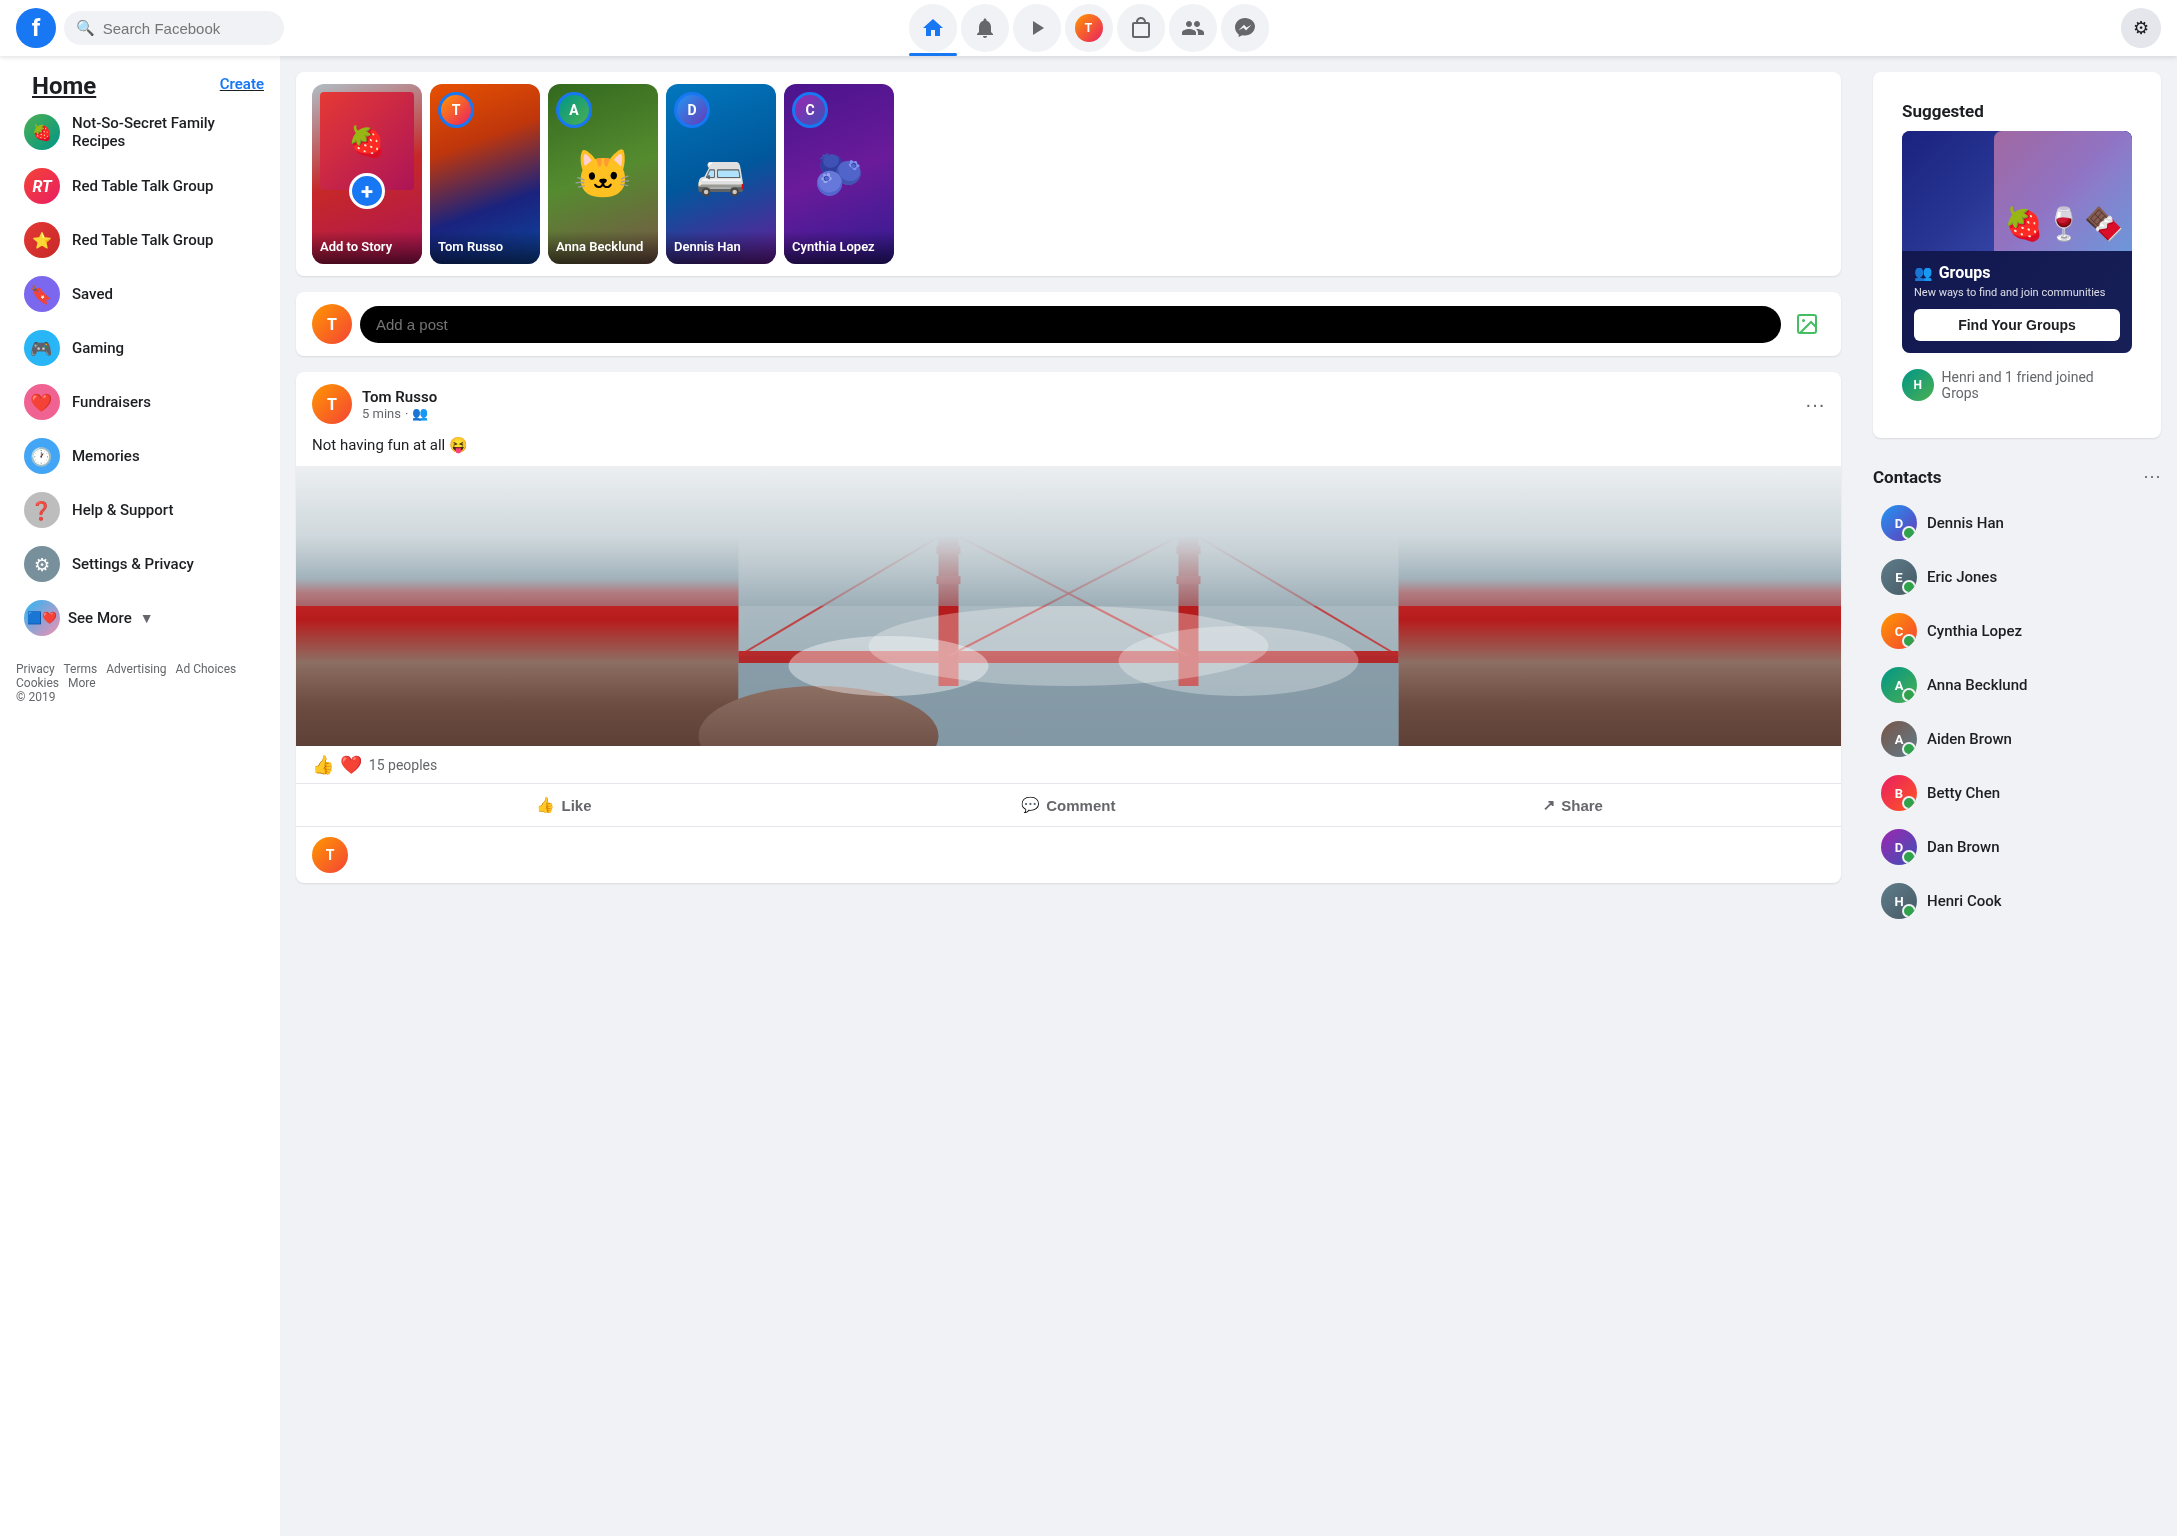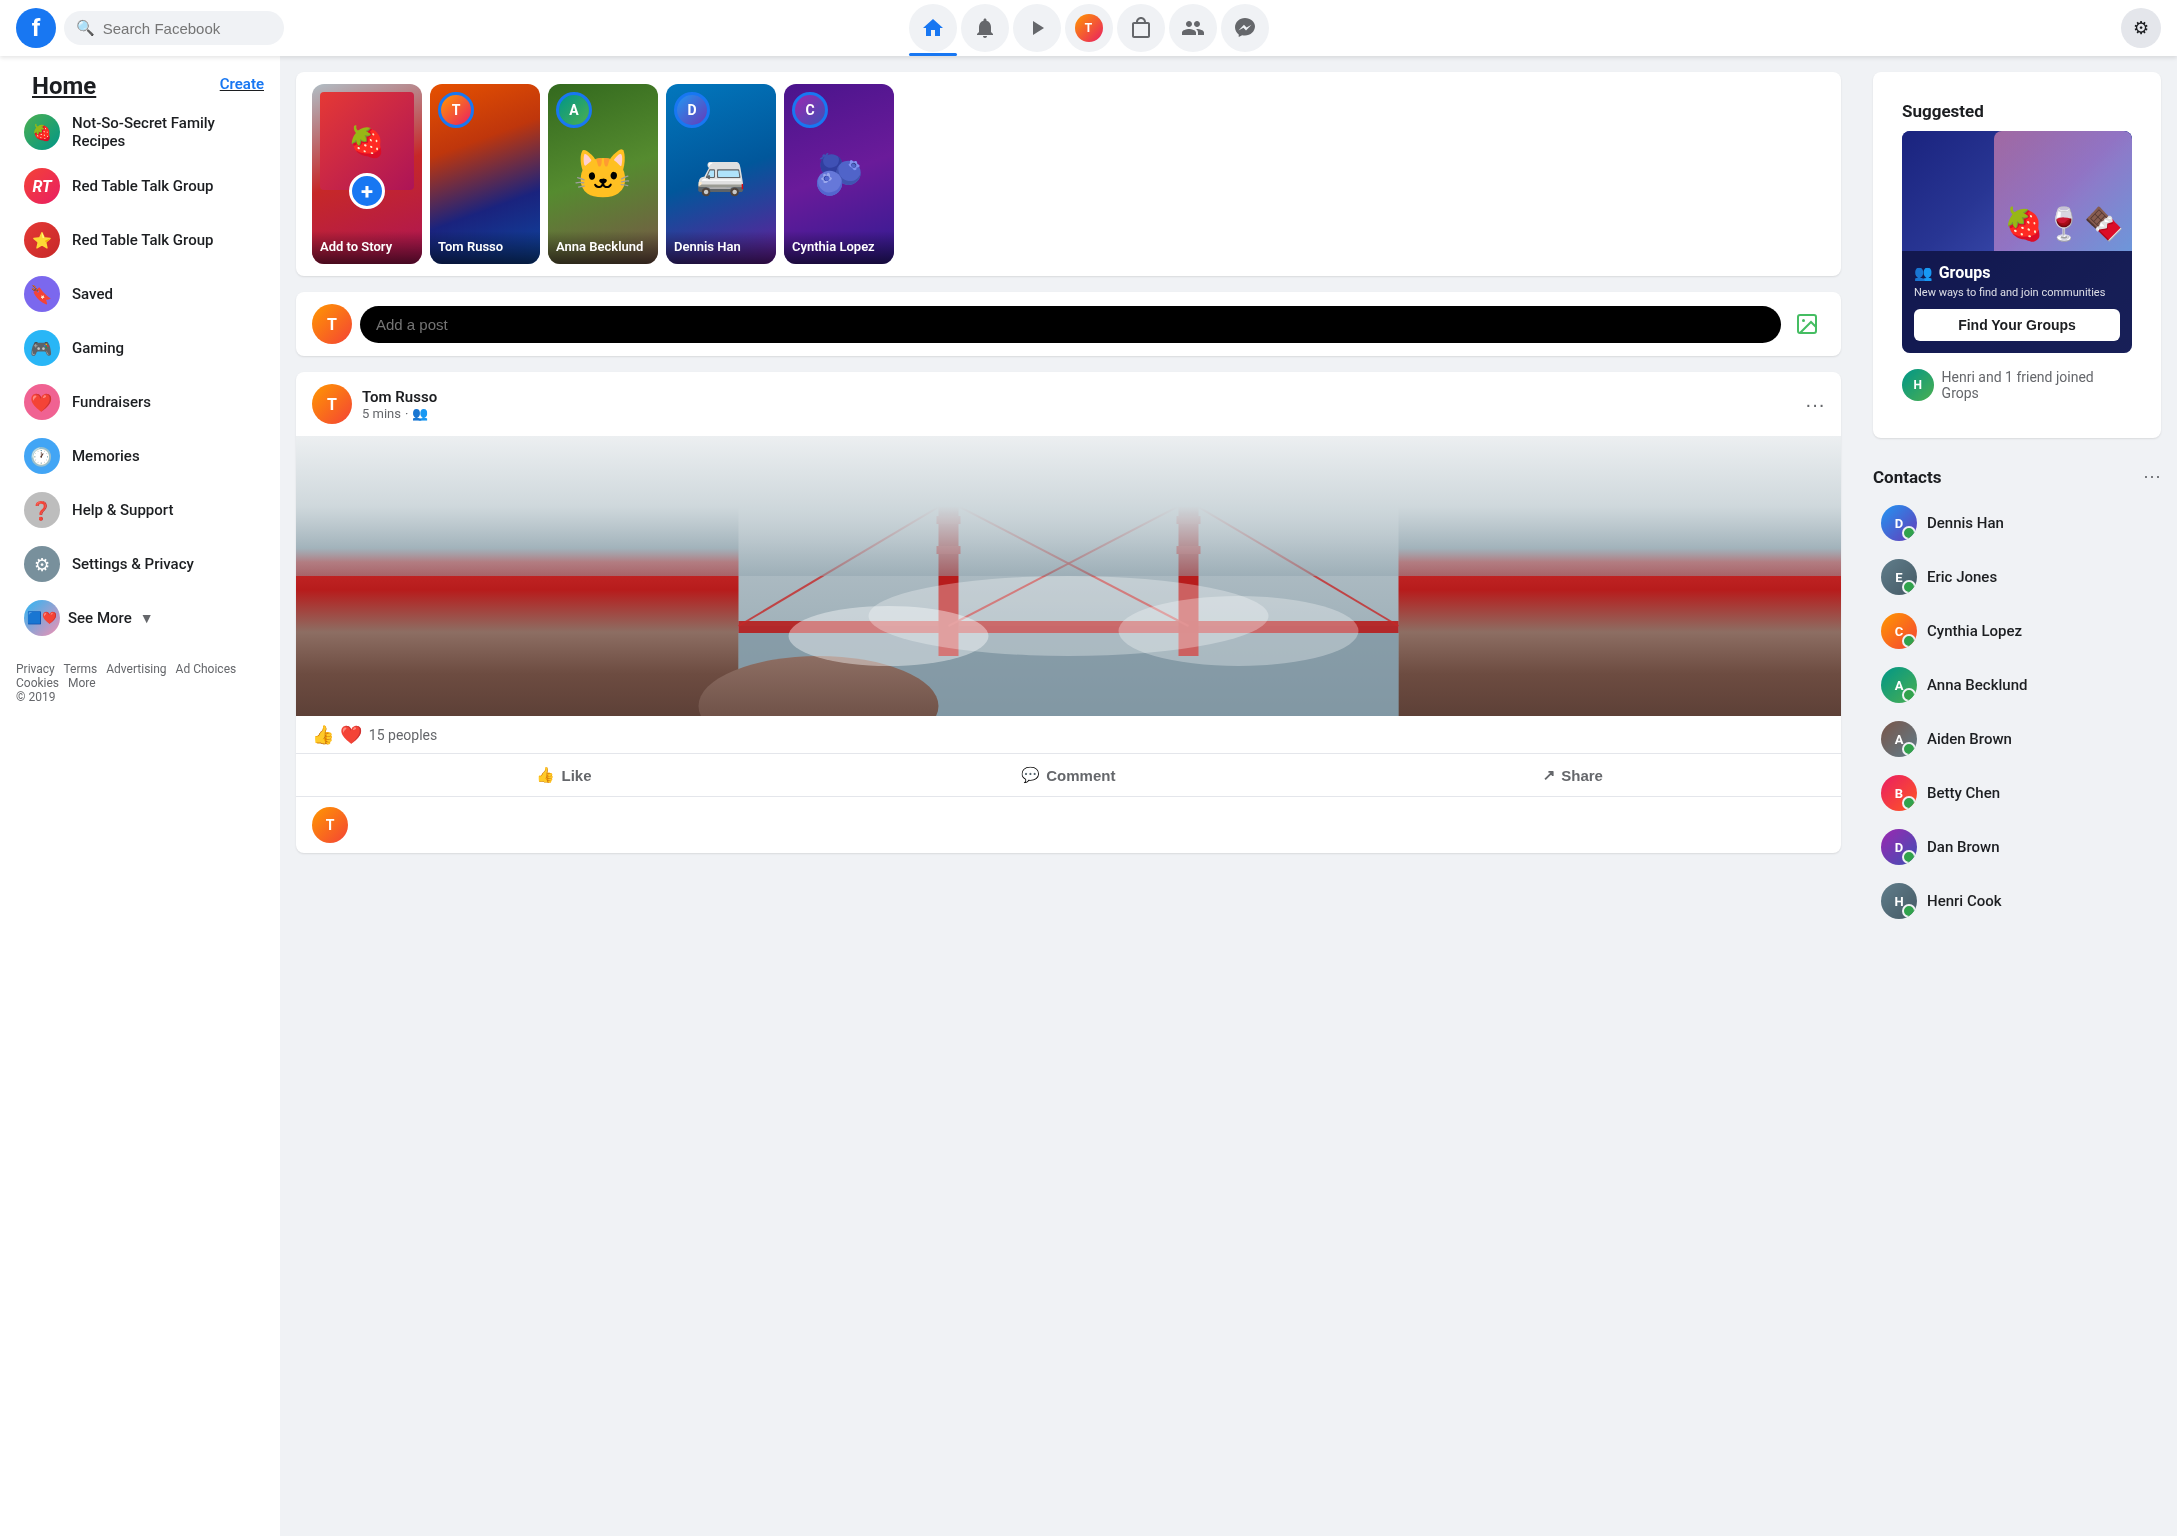--- a/index.html
+++ b/index.html
@@ -450,20 +450,21 @@
             <div class="post-meta">
               <span>5 mins</span>
               <span>·</span>
               <span>👥</span>
             </div>
           </div>
         </div>
         <button class="post-more">···</button>
       </div>
 
+      <div class="post-text">Not having fun at all 😝</div>
 
       <div class="golden-gate-img">
         <svg width="100%" height="100%" viewBox="0 0 660 280" xmlns="http://www.w3.org/2000/svg">
           <defs>
             <linearGradient id="skyGrad" x1="0" y1="0" x2="0" y2="1">
               <stop offset="0%" stop-color="#cfd8dc"></stop>
               <stop offset="40%" stop-color="#b0bec5"></stop>
               <stop offset="100%" stop-color="#90a4ae"></stop>
             </linearGradient>
             <linearGradient id="fogGrad" x1="0" y1="0" x2="0" y2="1">

